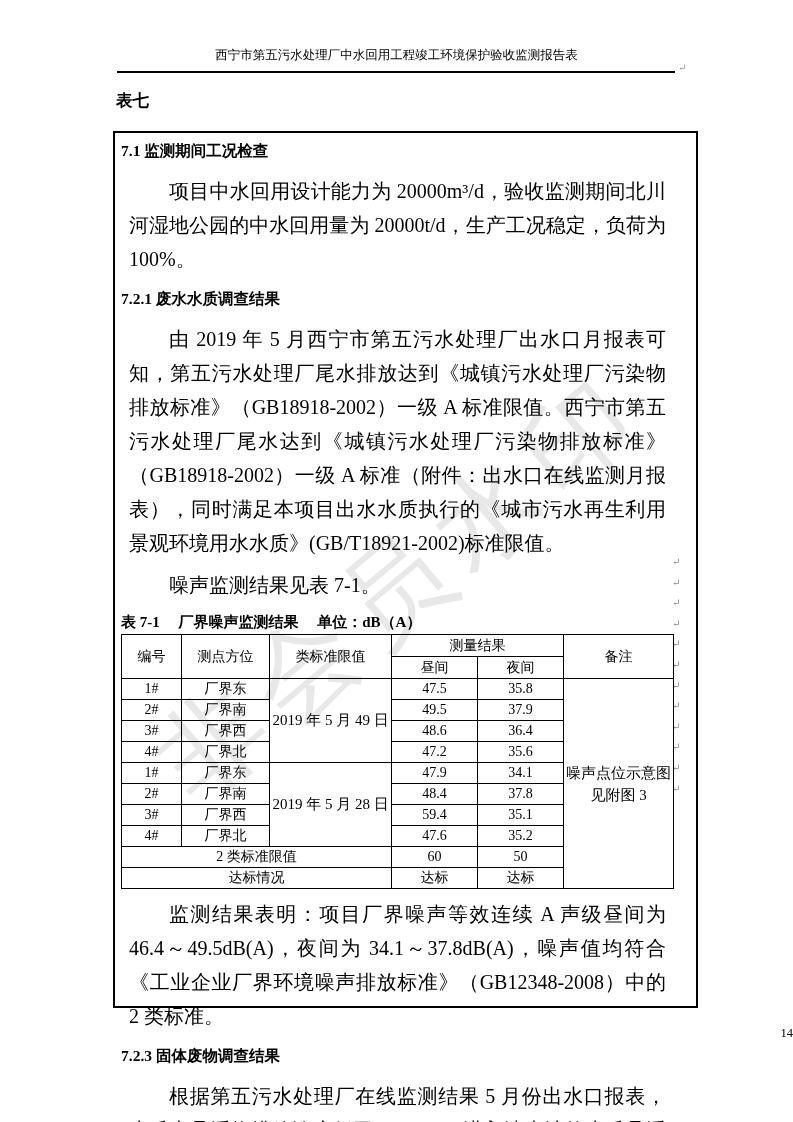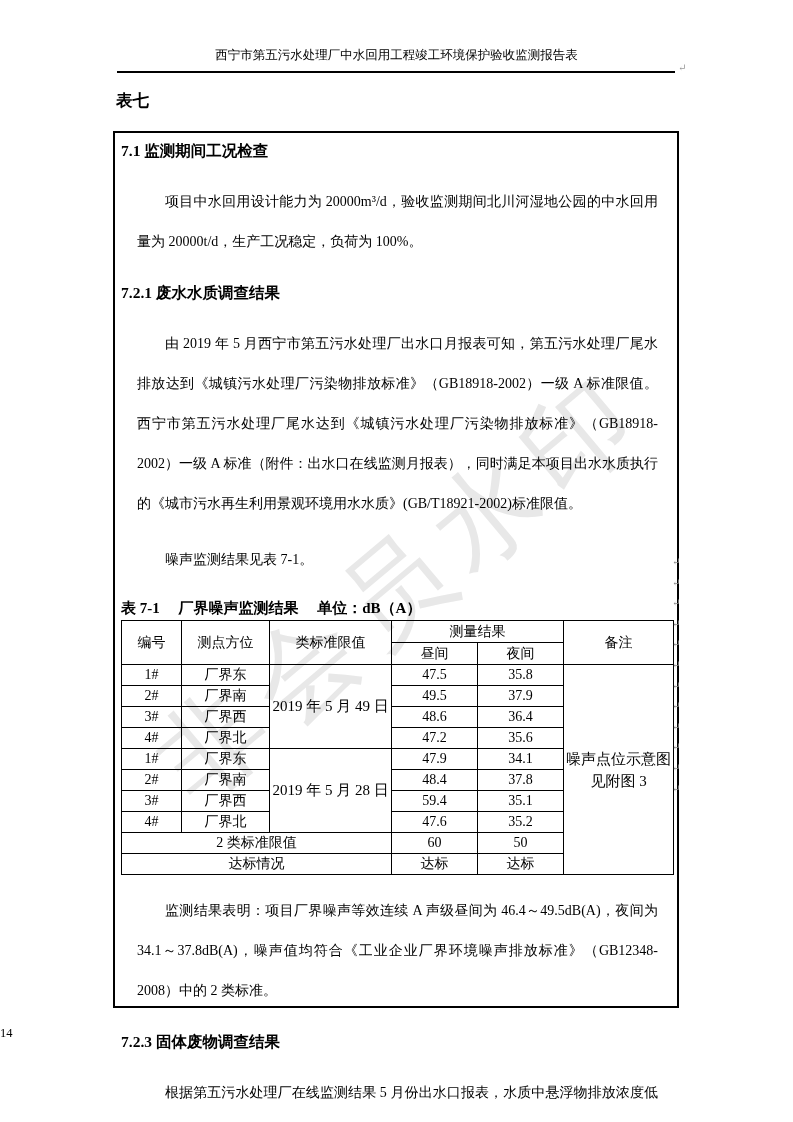--- a/index.html
+++ b/index.html
@@ -39,31 +39,31 @@
     font-size:10px; color:#9a9a9a; z-index:1;
   }
   .table-seven-label {
     position:absolute; top:90px; left:116px;
     font-size:16.5px; font-weight:bold; z-index:1;
   }
   .main-box {
     position:absolute; left:113px; top:131px;
     width:553px; height:870px;
     border:2px solid #000;
-    padding:3px 3px 0 6px;
+    padding:3px 22px 0 6px;
     z-index:1;
     background:transparent;
   }
   .sec-heading {
     font-size:15.5px; font-weight:bold;
     line-height:30px; margin:0;
   }
   .body-para {
-    font-size:14px; line-height:40px;
-    text-align:justify; text-indent:2em; margin:16px;
+    font-size:20px; line-height:34px;
+    text-align:justify; text-indent:2em; margin:8px;
   }
   .table-caption {
     font-size:15px; font-weight:bold; text-align:left;
     line-height:24px; margin:0;
   }
   table.noise {
     border-collapse:collapse;
     table-layout:fixed;
     width:552px;
     margin:0 auto;
@@ -86,21 +86,21 @@
     position:absolute; left:672px; top:552px;
     display:flex; flex-direction:column;
     z-index:1;
   }
   .pilcrow-col span {
     height:20.6px; font-size:10px; color:#8a8a8a;
     line-height:20.6px;
   }
   .page-number {
     position:absolute; top:1026px; left:0; width:100%;
-    text-align:left; font-size:12.5px; z-index:1;
+    text-align:right; font-size:12.5px; z-index:1;
   }
 </style>
 </head>
 <body>
 
 <div class="watermark" style="color: rgb(232, 232, 232);">非会员水印</div>
 
 <div class="page-header">西宁市第五污水处理厂中水回用工程竣工环境保护验收监测报告表</div>
 <div class="header-line"></div>
 <span class="header-pilcrow">↵</span>

